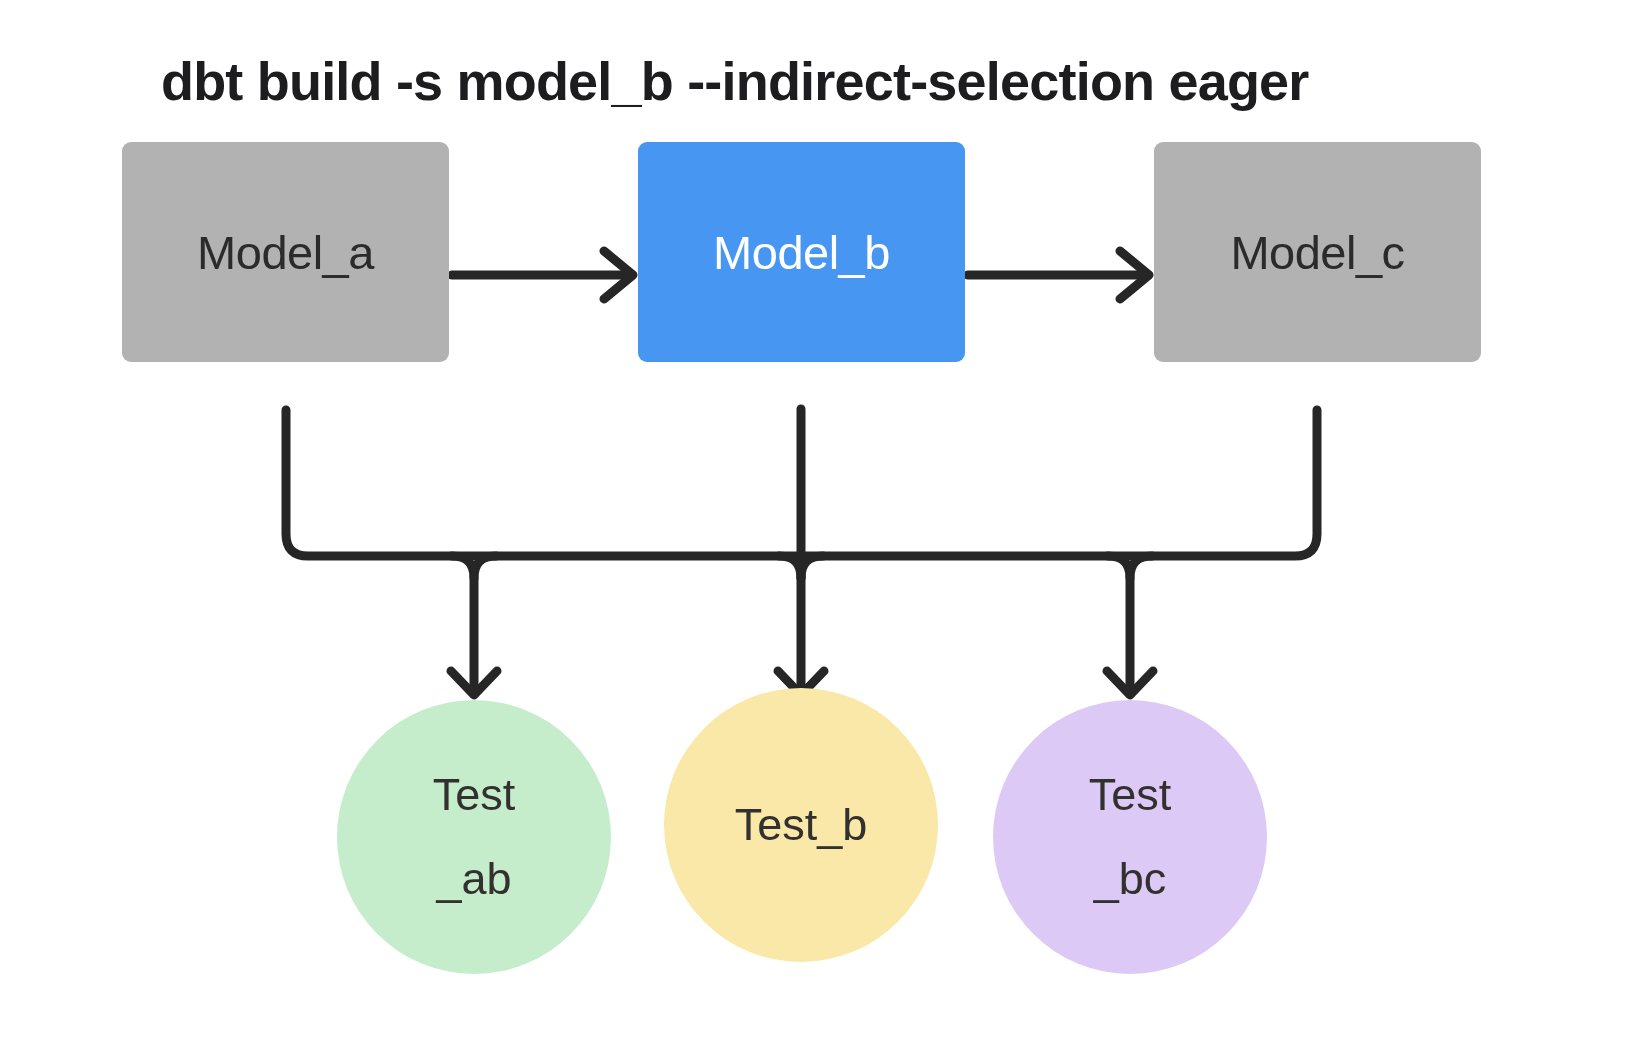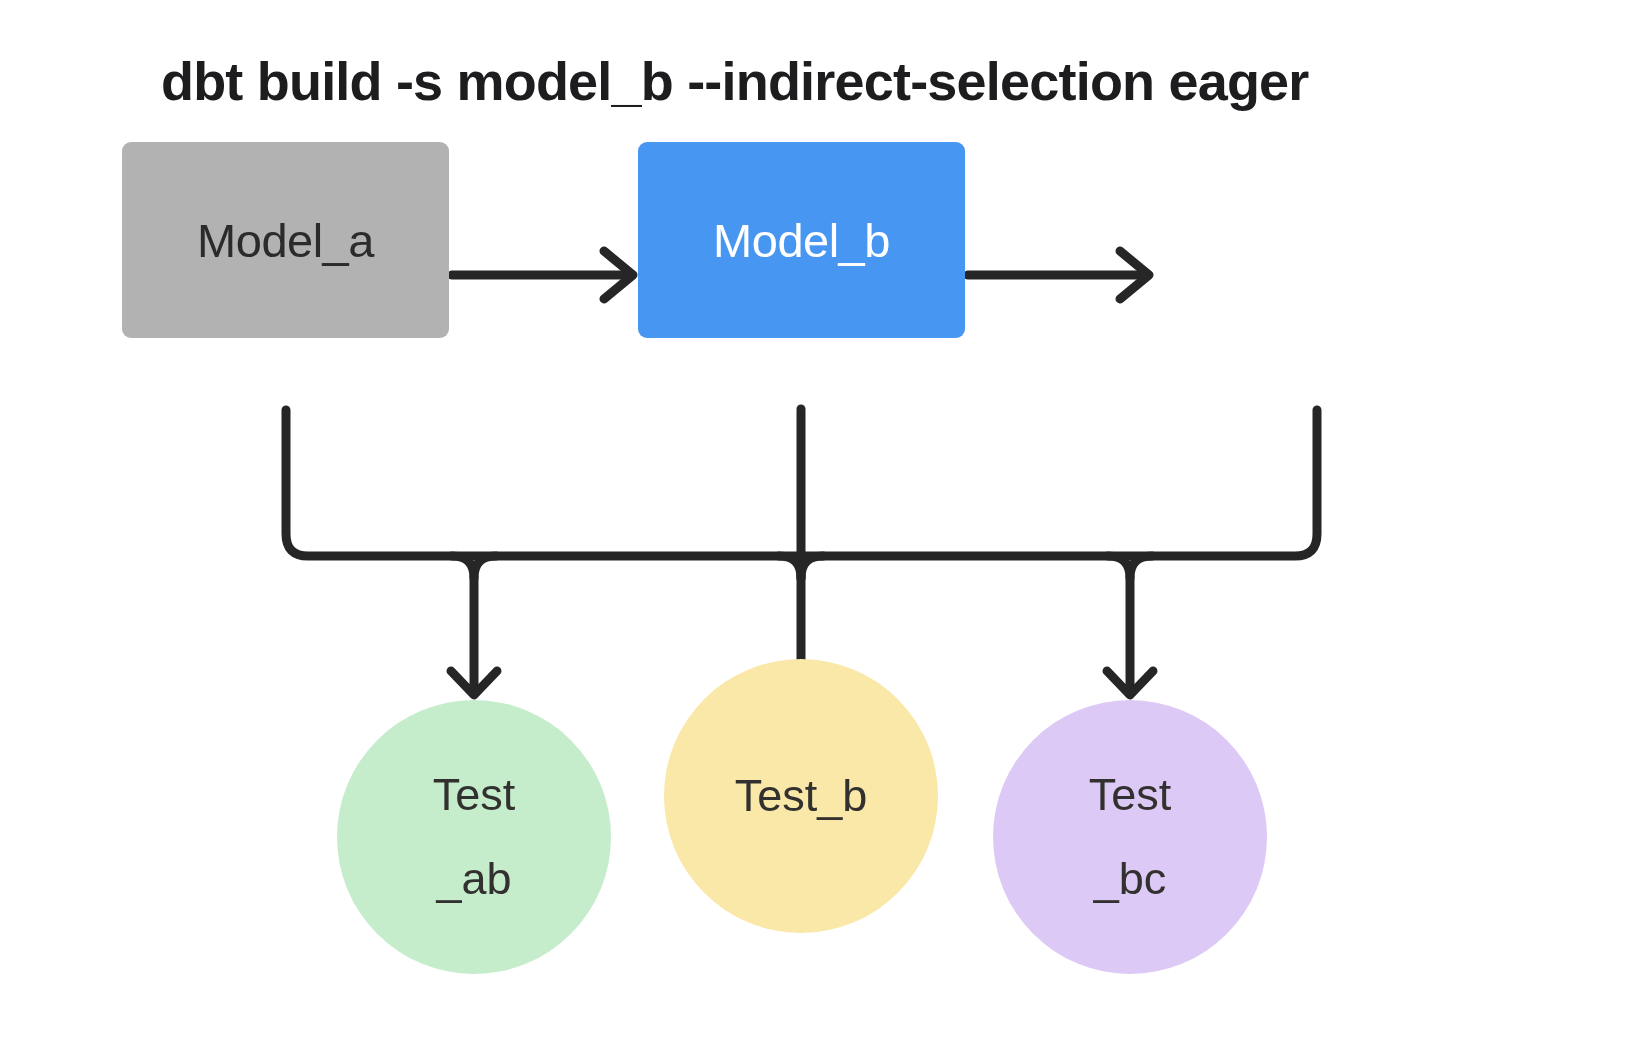--- a/index.html
+++ b/index.html
@@ -29,21 +29,21 @@
   }
   .edges-layer path {
     stroke: var(--color-ink, #262626);
     stroke-width: 9;
     fill: none;
     stroke-linecap: round;
     stroke-linejoin: round;
   }
   .model-box {
     position: absolute;
-    width: 327px; height: 196px;
+    width: 327px; height: 220px;
     border-radius: 9px;
     display: flex; align-items: center; justify-content: center;
     font-size: 47px;
     font-weight: 500;
     letter-spacing: -0.5px;
   }
   .model-box.gray {
     background: var(--color-model-box-gray, #b2b2b2);
     color: var(--color-model-text-dark, #2b2b2b);
   }
@@ -100,27 +100,30 @@
   </svg>
 
   <div class="model-box gray" style="left:122px; top:142px;">
     <span>Model_a</span>
   </div>
 
   <div class="model-box blue" style="left:638px; top:142px;justify-content:center;">
     <span>Model_b</span>
   </div>
 
+  <div class="model-box gray" style="left:1154px; top:142px;">
+    <span>Model_c</span>
+  </div>
 
   <div class="test-circle green" style="left:337px; top:700px;">
     <div class="tline">Test</div>
     <div class="tline">_ab</div>
   </div>
 
-  <div class="test-circle yellow" style="left:664px; top:659px;">
+  <div class="test-circle yellow" style="left:664px; top:688px;">
     <div class="tline">Test_b</div>
 
   </div>
 
   <div class="test-circle purple" style="left:993px; top:700px;">
     <div class="tline">Test</div>
     <div class="tline">_bc</div>
   </div>
 
 </div>

